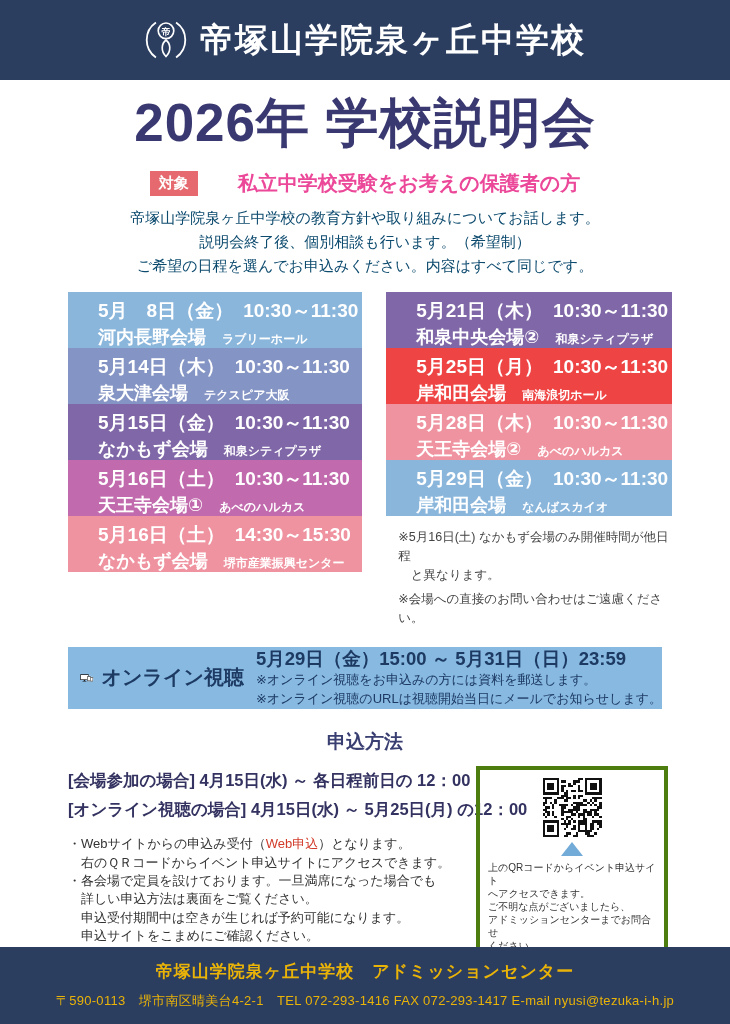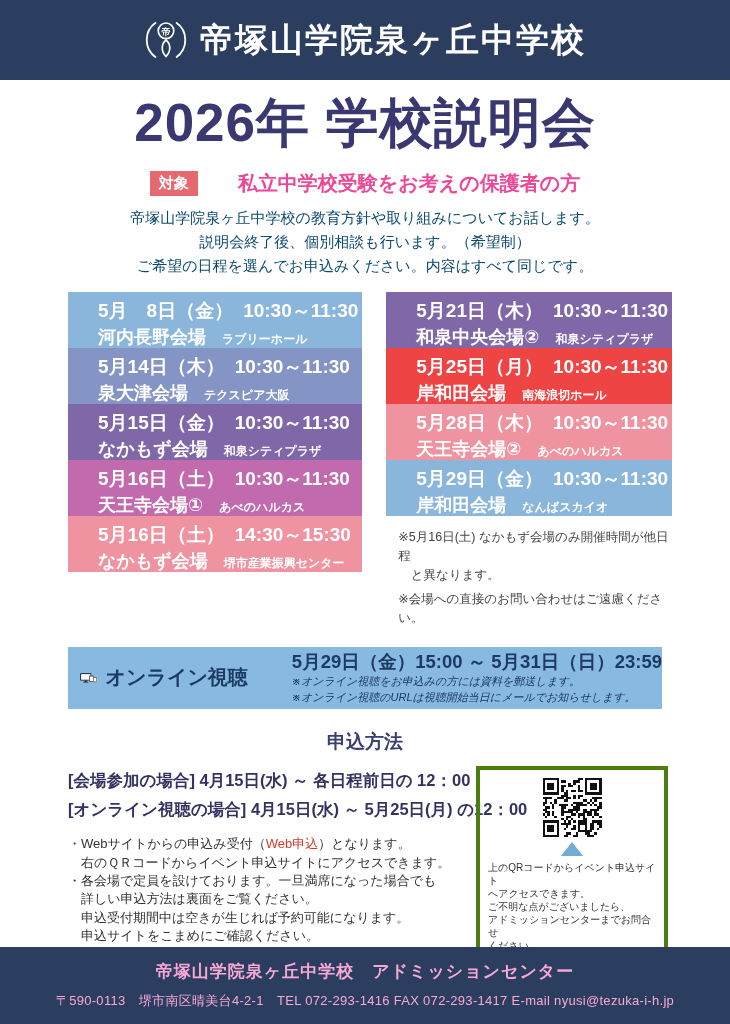--- a/index.html
+++ b/index.html
@@ -28,44 +28,44 @@
   .ev-l1 { font-size:19px; font-weight:bold; white-space:nowrap; }
   .ev-time { margin-left:10px; }
   .ev-l2 { font-size:18px; font-weight:bold; margin-top:1px; white-space:nowrap; }
   .ev-sub { font-size:12px; margin-left:16px; }
   .ev-notes { margin-top:12px; padding-left:12px; }
   .ev-note { font-size:12.5px; color:#444; line-height:1.5; white-space:pre-line; margin-bottom:6px; }
 
   
   .online-bar { margin:13px 68px 0; height:62px; background:#87b9e1; display:flex; align-items:center; padding-left:12px; }
   .ol-label { color:#1d3a63; font-size:20px; font-weight:bold; margin:0 12px 0 8px; white-space:nowrap; }
-  .ol-right { display:flex; flex-direction:column;margin-left:32px; }
+  .ol-right { display:flex; flex-direction:column; }
   .ol-period { color:#1d3a63; font-size:18.5px; font-weight:bold; white-space:nowrap; }
-  .ol-note { color:#1d3a63; font-size:11px; line-height:1.45; white-space:nowrap;font-style:italic; }
+  .ol-note { color:#1d3a63; font-size:13px; line-height:1.45; white-space:nowrap; }
 
   
   .apply-divider { margin:18px 68px 0; display:flex; align-items:center; color:#3a3f72;flex-direction:column; }
   .rule { border-top:2px solid #4a5080; height:0; }
   .rule-l { flex:2; } .rule-r { flex:1; }
   .apply-title { font-size:19px; font-weight:bold; margin:0 14px; white-space:nowrap; }
 
   .apply-row { margin:9px 62px 0 68px; display:flex; gap:16px; }
   .apply-left { flex:1; min-width:0; }
   .period-line { font-size:16.5px; font-weight:bold; color:#333260; line-height:1.8; white-space:nowrap; }
   .bullets { margin-top:10px; font-size:13px; color:#333; line-height:1.42; }
   .b-line { white-space:nowrap; }
   .red { color:#d23a2a; }
 
   .qr-box { width:192px; min-width:192px; height:190px; border:4px solid #4d7c0f; display:flex; flex-direction:column; align-items:center; padding:8px 8px 0; }
   .qr-svg { width:80px; height:80px; }
   .tri-up { width:0; height:0; border-left:11px solid transparent; border-right:11px solid transparent; border-bottom:14px solid #72aad8; margin:5px 0; }
   .qr-caption { align-self:flex-start; font-size:10px; color:#333; line-height:1.3; white-space:pre-line; }
 
   
-  .footer { position:absolute; left:0; right:0; bottom:0; height:77px; background:#2b3e60; color:#f9a8d4; text-align:center; }
+  .footer { position:absolute; left:0; right:0; bottom:0; height:77px; background:#2b3e60; color:#eab308; text-align:center; }
   .f1 { font-size:17px; font-weight:bold; margin-top:13px; letter-spacing:1px; }
   .f2 { font-size:13px; margin-top:9px; letter-spacing:0.3px; }
 </style>
 </head>
 <body>
 
 <div class="page">
 
   <header class="topbar">
     <svg class="logo" width="44" height="44" viewBox="0 0 48 48">

